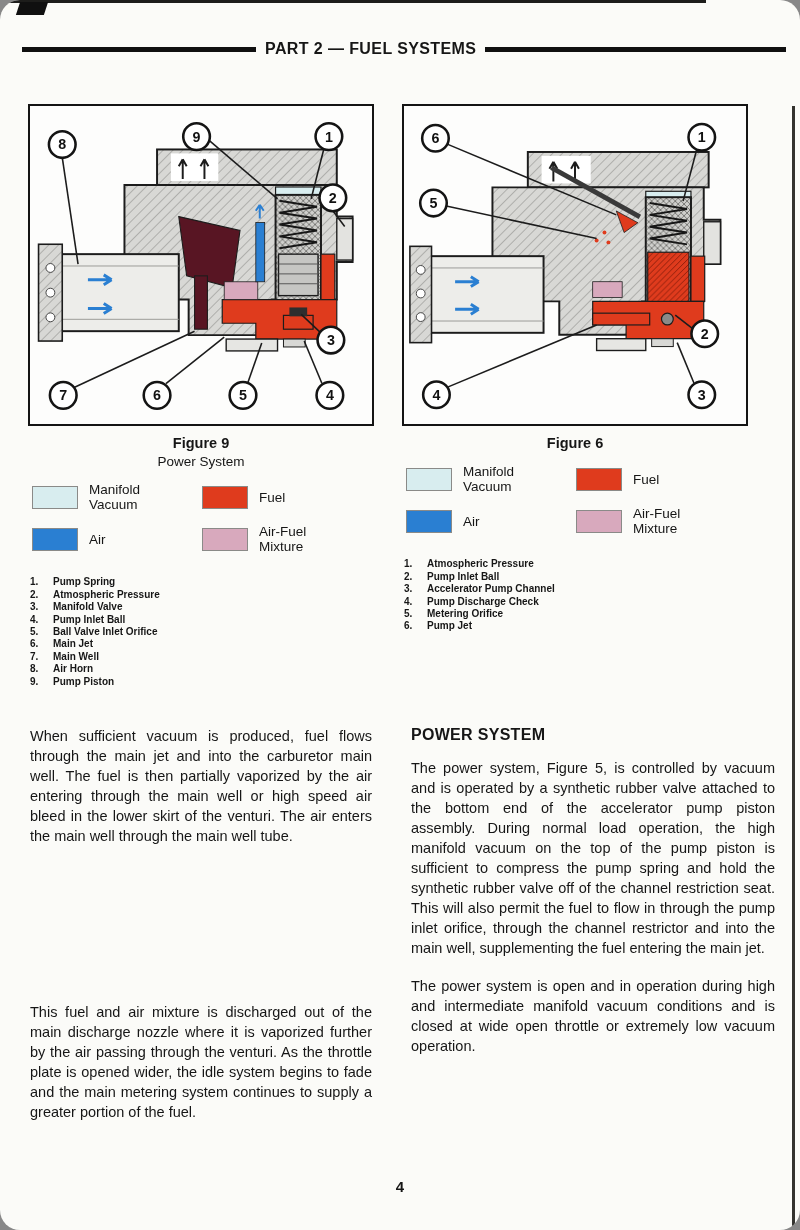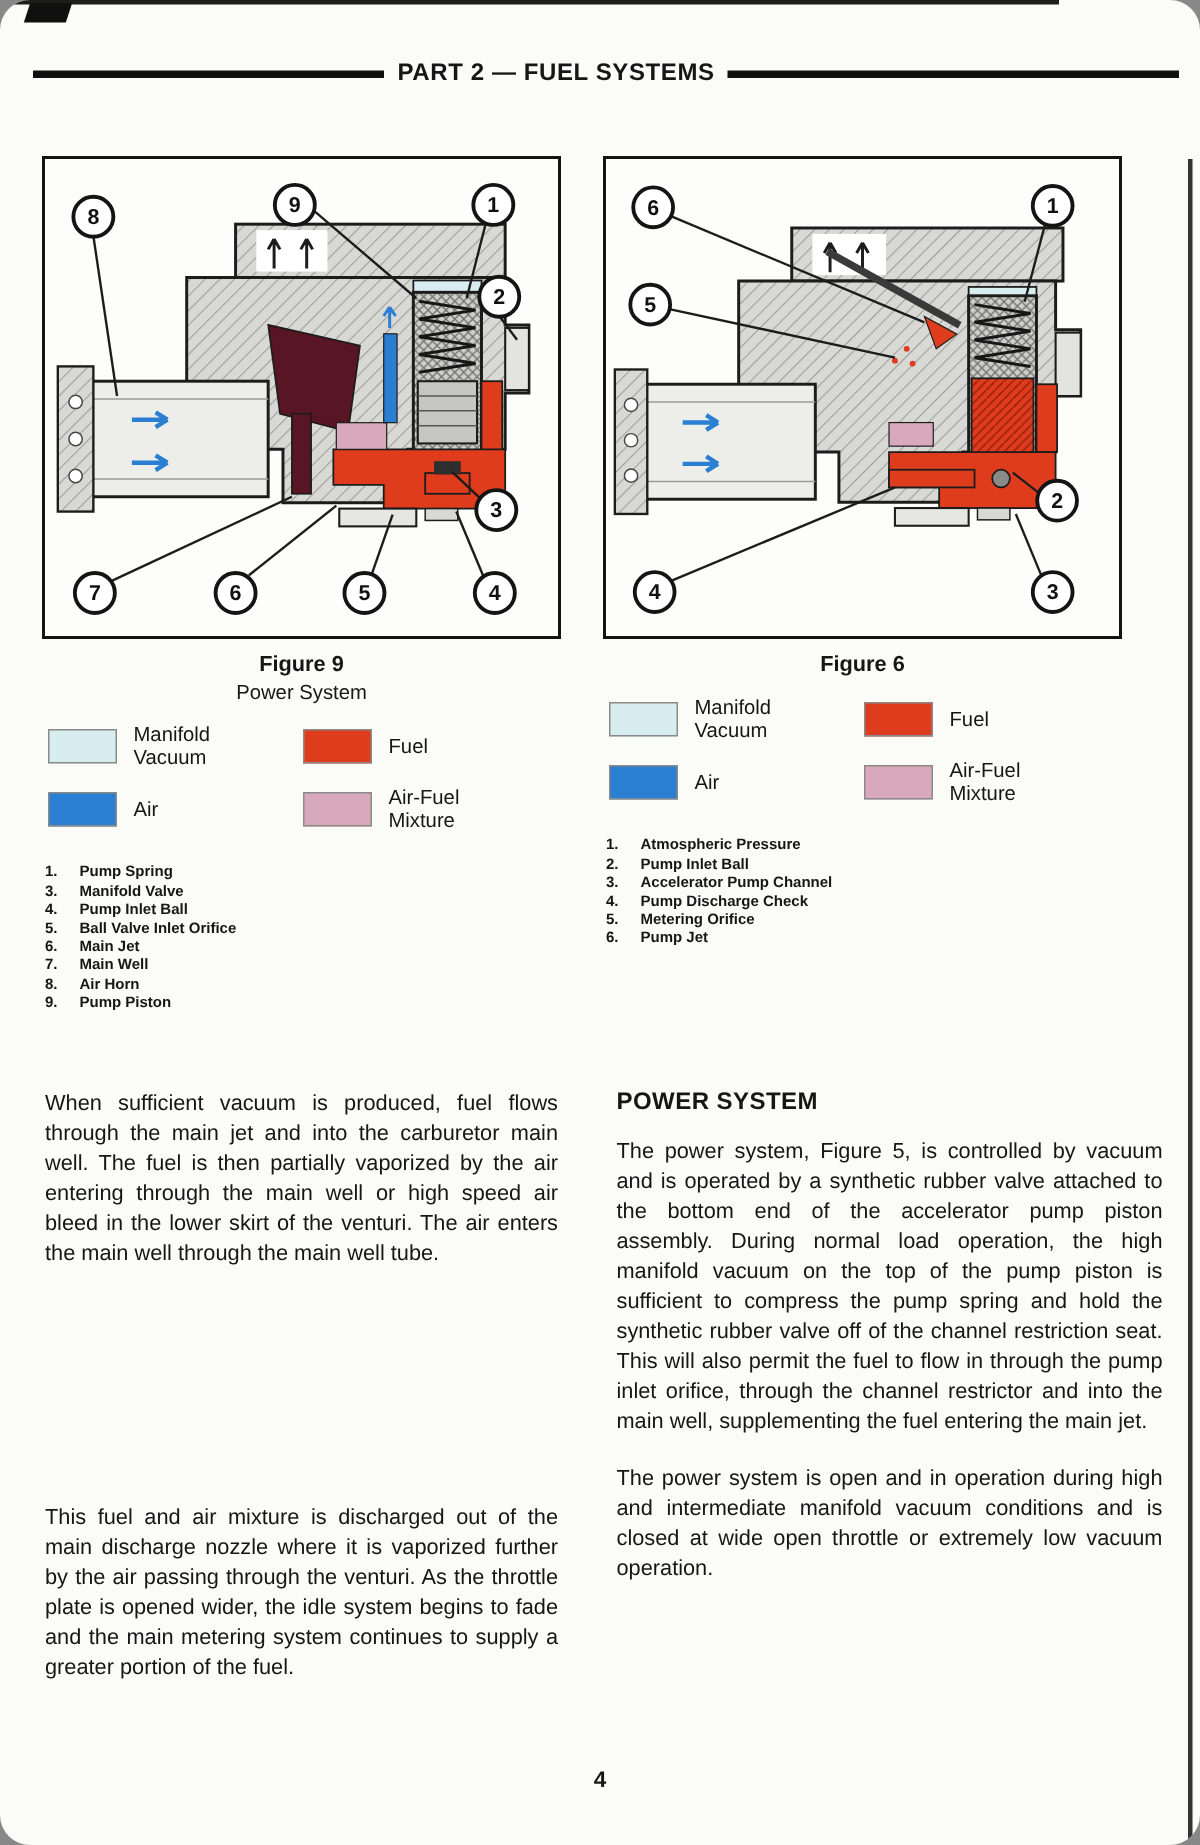--- a/index.html
+++ b/index.html
@@ -207,20 +207,21 @@
           <span class="swatch" style="background: rgb(42, 127, 210);"></span>
           <span class="leg-label">Air</span>
         </div>
         <div class="leg-item">
           <span class="swatch" style="background: rgb(216, 169, 189);"></span>
           <span class="leg-label">Air-Fuel Mixture</span>
         </div>
       </div>
       <div class="parts">
         <div class="part"><span class="pn">1.</span><span>Pump Spring</span></div>
+        <div class="part"><span class="pn">2.</span><span>Atmospheric Pressure</span></div>
         <div class="part"><span class="pn">3.</span><span>Manifold Valve</span></div>
         <div class="part"><span class="pn">4.</span><span>Pump Inlet Ball</span></div>
         <div class="part"><span class="pn">5.</span><span>Ball Valve Inlet Orifice</span></div>
         <div class="part"><span class="pn">6.</span><span>Main Jet</span></div>
         <div class="part"><span class="pn">7.</span><span>Main Well</span></div>
         <div class="part"><span class="pn">8.</span><span>Air Horn</span></div>
         <div class="part"><span class="pn">9.</span><span>Pump Piston</span></div>
       </div>
     </div>
 

